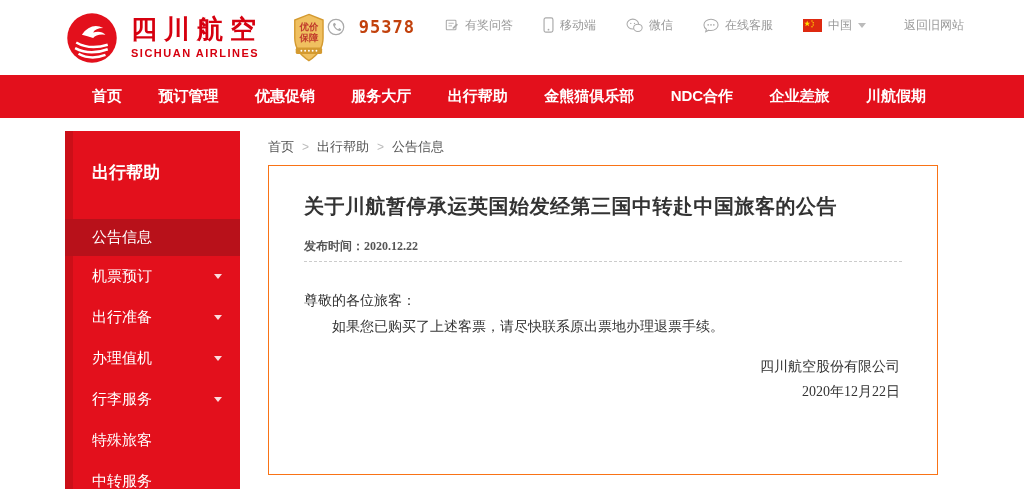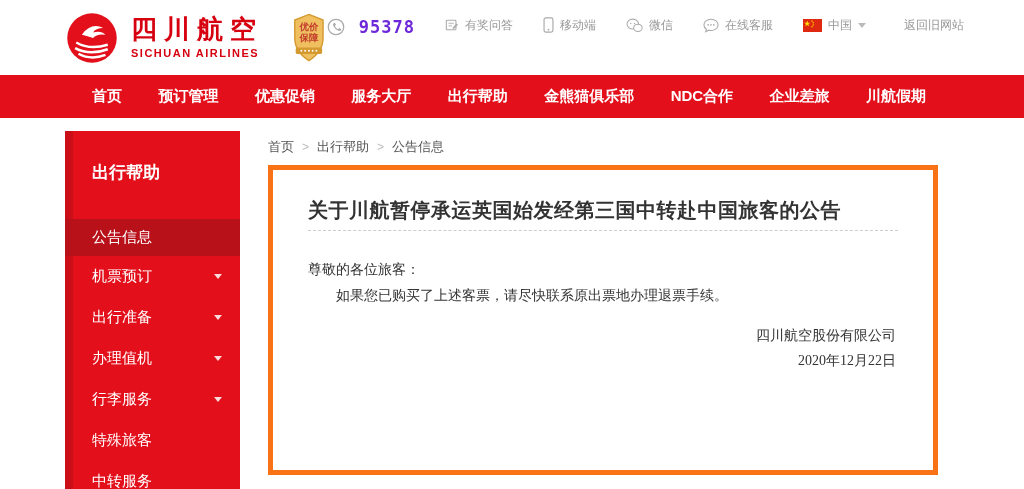--- a/index.html
+++ b/index.html
@@ -12,21 +12,21 @@
   .logo-group { display:flex; align-items:center; }
   .logo-emblem { width:54px; height:54px; }
   .logo-text { margin-left:12px; }
   .logo-cn { color:#d6000f; font-size:26px; font-weight:bold; letter-spacing:7px; font-family:"Liberation Serif","DejaVu Serif",serif; line-height:1.1; white-space:nowrap; }
   .logo-en { color:#d6000f; font-size:11px; font-weight:bold; letter-spacing:1.5px; margin-top:2px; }
   .badge { margin-left:28px; }
 
   .topbar-right { margin-left:auto; display:flex; align-items:flex-start; height:54px; padding-top:6px; }
   .util { display:flex; align-items:center; color:#999; font-size:12px; margin-left:30px; white-space:nowrap; cursor:pointer; }
   .util .ico { display:inline-flex; margin-right:6px; }
-  .phone-num { font-family:"DejaVu Sans Mono","Liberation Mono",monospace; font-size:17px; font-weight:bold; color:#6d28d9; letter-spacing:1px; margin-left:8px; }
+  .phone-num { font-family:"DejaVu Sans Mono","Liberation Mono",monospace; font-size:17px; font-weight:bold; color:#c2410c; letter-spacing:1px; margin-left:8px; }
   .phone-wrap { display:flex; align-items:center; margin-left:0; }
   .caret-down { width:0; height:0; border-left:4px solid transparent; border-right:4px solid transparent; border-top:5px solid #bbb; margin-left:6px; }
 
   
   .nav { height:43px; background:#e3101c; display:flex; align-items:center; justify-content:space-between; padding:0 98px 0 92px; }
   .nav a { color:#fff; font-size:15px; font-weight:bold; text-decoration:none; white-space:nowrap; cursor:pointer; }
 
   
   .main { display:flex; align-items:flex-start; padding-left:65px; }
   .sidebar { width:175px; height:358px; margin-top:13px; background:#e3101c; box-shadow:inset 8px 0 0 #cb0f18; overflow:hidden; flex:none; }
@@ -34,21 +34,21 @@
   .side-item { height:41px; display:flex; align-items:center; color:#fff; font-size:15px; padding:0 18px 0 27px; cursor:pointer; }
   .side-item.active { height:37px; background:#b8111a; }
   .side-item .sp { flex:1; }
   .side-caret { width:0; height:0; border-left:4px solid transparent; border-right:4px solid transparent; border-top:5px solid rgba(255,255,255,.85); }
 
   .content-col { margin-left:28px; margin-top:20px; width:670px; }
   .breadcrumb { font-size:13px; color:#555; display:flex; align-items:center; margin-bottom:9px; }
   .breadcrumb .sep { color:#bbb; margin:0 8px; font-size:12px; }
   .breadcrumb .bc-link { cursor:pointer; }
 
-  .article-box { border:5px solid #f97316; background:#fff; height:310px; padding:27px 35px 0 35px; font-family:"Liberation Serif","DejaVu Serif",serif; }
+  .article-box { border:1px solid #f97316; background:#fff; height:310px; padding:27px 35px 0 35px; font-family:"Liberation Serif","DejaVu Serif",serif; }
   .art-title { font-size:20px; font-weight:bold; color:#333; letter-spacing:.5px; }
   .pub-line { margin-top:18px; font-size:12px; color:#555; font-weight:bold; }
   .dash-sep { border-bottom:1px dashed #ccc; margin-top:6px; }
   .art-body { margin-top:26px; font-size:14px; color:#333; line-height:26px; }
   .art-body p.indent { text-indent:2em; }
   .sig-block { text-align:right; font-size:14px; color:#333; line-height:25px; margin-top:14px; padding-right:2px; }
 </style>
 </head>
 <body>
 
@@ -202,20 +202,23 @@
       <div class="breadcrumb">
         <span class="bc-link">首页</span>
         <span class="sep">&gt;</span>
         <span class="bc-link">出行帮助</span>
         <span class="sep">&gt;</span>
         <span>公告信息</span>
       </div>
 
       <div class="article-box">
         <div class="art-title">关于川航暂停承运英国始发经第三国中转赴中国旅客的公告</div>
+        <div class="pub-line">
+          <span>发布时间：</span><span>2020.12.22</span>
+        </div>
         <div class="dash-sep"></div>
         <div class="art-body">
           <p>尊敬的各位旅客：</p>
           <p class="indent">如果您已购买了上述客票，请尽快联系原出票地办理退票手续。</p>
         </div>
         <div class="sig-block">
           <div>四川航空股份有限公司</div>
           <div>2020年12月22日</div>
         </div>
       </div>

